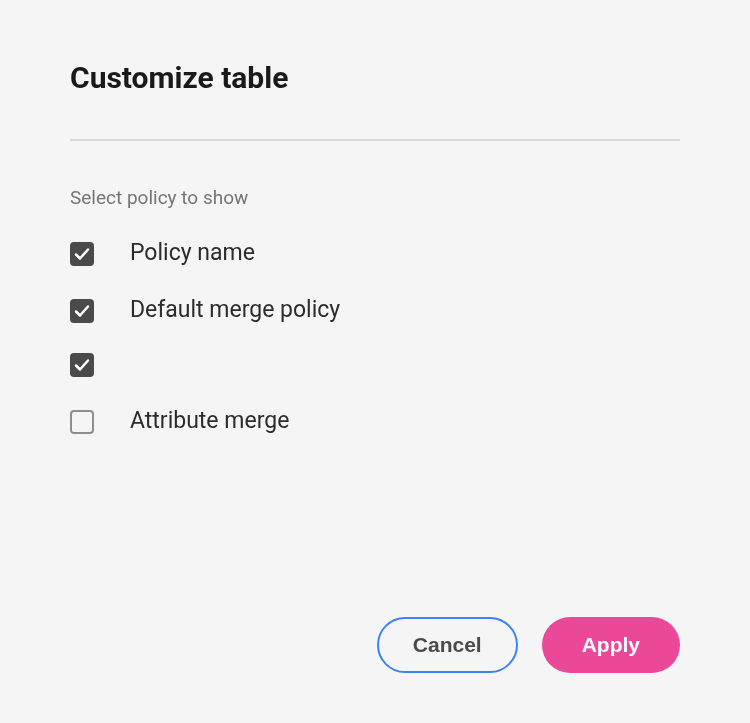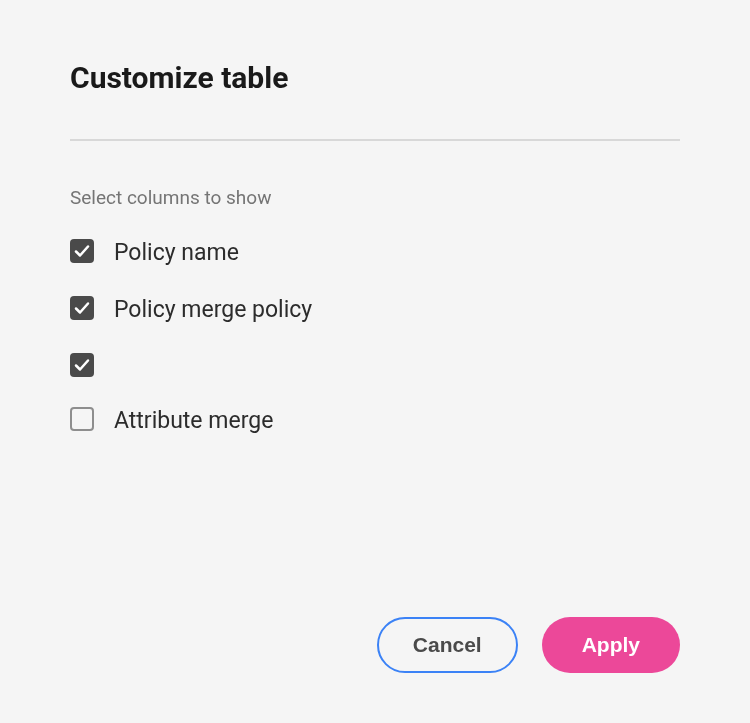--- a/index.html
+++ b/index.html
@@ -32,22 +32,22 @@
       color: #757575;
       margin-bottom: 30px;
     }
     .checkbox-list {
       display: flex;
       flex-direction: column;
       gap: 30px;
     }
     .checkbox-row {
       display: flex;
-      align-items: flex-start;
-      gap: 20px;
+      align-items: flex-end;
+      gap: 36px;
       cursor: pointer;
     }
     .checkbox {
       width: 24px;
       height: 24px;
       border-radius: 4px;
       display: flex;
       align-items: center;
       justify-content: center;
       flex-shrink: 0;
@@ -95,40 +95,40 @@
       padding: 14px 40px;
     }
   </style>
 </head>
 <body>
 
 <h1 class="title">Customize table</h1>
 
 <hr class="divider">
 
-<div class="subtitle">Select columns to show</div>
+<div class="subtitle">Select policy to show</div>
 
 <div class="checkbox-list">
 
   <label class="checkbox-row">
     <span class="checkbox checked">
       <svg viewBox="0 0 16 16" fill="none">
           <path d="M2 8.5L6 12.5L14 3.5" stroke="white" stroke-width="2.5" stroke-linecap="round" stroke-linejoin="round"></path>
         </svg>
     </span>
     <span class="checkbox-label">Policy name</span>
   </label>
 
   <label class="checkbox-row">
     <span class="checkbox checked">
       <svg viewBox="0 0 16 16" fill="none">
           <path d="M2 8.5L6 12.5L14 3.5" stroke="white" stroke-width="2.5" stroke-linecap="round" stroke-linejoin="round"></path>
         </svg>
     </span>
-    <span class="checkbox-label">Policy merge policy</span>
+    <span class="checkbox-label">Default merge policy</span>
   </label>
 
   <label class="checkbox-row">
     <span class="checkbox checked">
       <svg viewBox="0 0 16 16" fill="none">
           <path d="M2 8.5L6 12.5L14 3.5" stroke="white" stroke-width="2.5" stroke-linecap="round" stroke-linejoin="round"></path>
         </svg>
     </span>
   </label>
 

